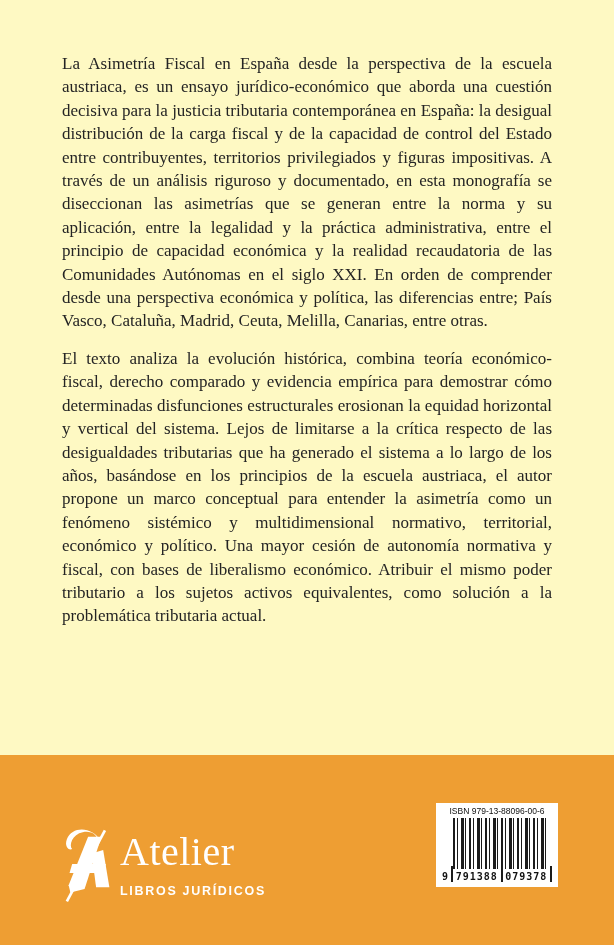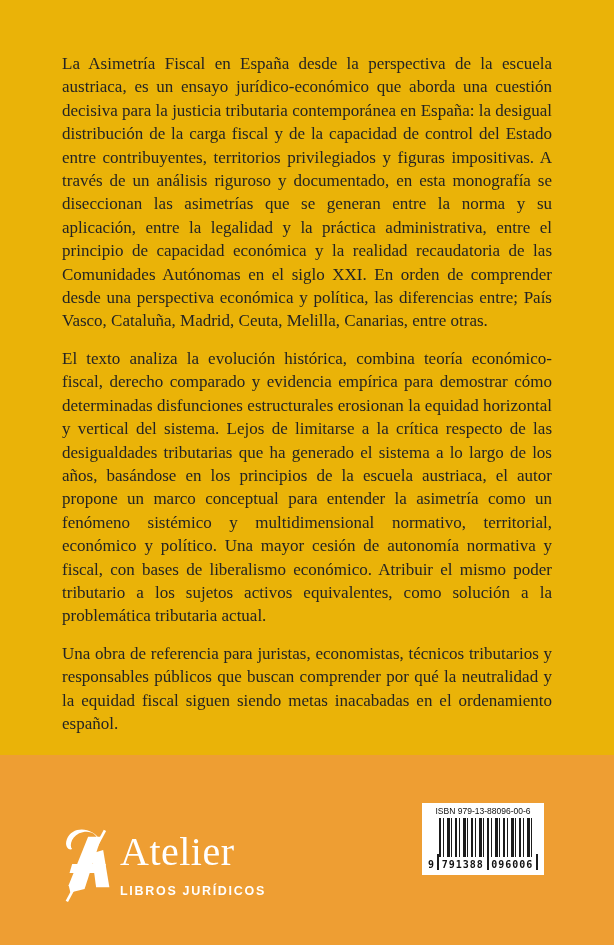--- a/index.html
+++ b/index.html
@@ -1,20 +1,20 @@
 <!DOCTYPE html>
 <html><head>
 <meta charset="utf-8">
 <style>
   html, body { margin:0; padding:0; background:#e8e8e8; }
   .page {
     position:relative;
     width:614px; height:945px;
     margin:0 auto;
-    background:#eab308;
+    background:#fef9c3;
     overflow:hidden;
     font-family:"Liberation Serif", serif;
   }
 
   
   .synopsis {
     position:absolute;
     left:62px; top:52px; width:490px;
     color:#242424;
     font-size:17px;
@@ -54,22 +54,22 @@
     font-size:12.5px;
     font-weight:bold;
     letter-spacing:1.7px;
     margin-top:12px;
     white-space:nowrap;
   }
 
   
   .barcode {
     position:absolute;
-    left:422px; top:48px;
-    width:122px; height:72px;
+    left:436px; top:48px;
+    width:122px; height:84px;
     background:#ffffff;
     box-sizing:border-box;
     padding:3px 6px 5px 6px;
     display:flex;
     flex-direction:column;
   }
   .isbn-label {
     font-family:"Liberation Sans", sans-serif;
     font-size:8.5px;
     color:#111111;
@@ -103,21 +103,20 @@
   .guard { width:2px; height:16px; background:#1b1b1b; }
 </style>
 </head>
 <body>
 
 <div class="page">
 
   <div class="synopsis">
     <p>La Asimetría Fiscal en España desde la perspectiva de la escuela austriaca, es un ensayo jurídico-económico que aborda una cuestión decisiva para la justicia tributaria contemporánea en España: la desigual distribución de la carga fiscal y de la capacidad de control del Estado entre contribuyentes, territorios privilegiados y figuras impositivas. A través de un análisis riguroso y documentado, en esta monografía se diseccionan las asimetrías que se generan entre la norma y su aplicación, entre la legalidad y la práctica administrativa, entre el principio de capacidad económica y la realidad recaudatoria de las Comunidades Autónomas en el siglo XXI. En orden de comprender desde una perspectiva económica y política, las diferencias entre; País Vasco, Cataluña, Madrid, Ceuta, Melilla, Canarias, entre otras.</p>
     <p>El texto analiza la evolución histórica, combina teoría económico-fiscal, derecho comparado y evidencia empírica para demostrar cómo determinadas disfunciones estructurales erosionan la equidad horizontal y vertical del sistema. Lejos de limitarse a la crítica respecto de las desigualdades tributarias que ha generado el sistema a lo largo de los años, basándose en los principios de la escuela austriaca, el autor propone un marco conceptual para entender la asimetría como un fenómeno sistémico y multidimensional normativo, territorial, económico y político. Una mayor cesión de autonomía normativa y fiscal, con bases de liberalismo económico. Atribuir el mismo poder tributario a los sujetos activos equivalentes, como solución a la problemática tributaria actual.</p>
-    <p>Una obra de referencia para juristas, economistas, técnicos tributarios y responsables públicos que buscan comprender por qué la neutralidad y la equidad fiscal siguen siendo metas inacabadas en el ordenamiento español.</p>
   </div>
 
   <div class="band">
 
     <div class="logo">
       <span class="logo-mark">
         <svg viewBox="0 0 70 90" xmlns="http://www.w3.org/2000/svg" aria-hidden="true">
 
           <path fill="#ffffff" d="M48 18 C40 2 16 0 10 16 C7 24 12 29 16 27 C12 23 16 10 28 8 C38 6 44 11 46 19 Z"></path>
 
@@ -137,19 +136,19 @@
     </div>
 
     <div class="barcode">
       <div class="isbn-label">ISBN 979-13-88096-00-6</div>
       <div class="bars"></div>
       <div class="digits-row">
         <span class="digit-lead">9</span>
         <span class="guard"></span>
         <span class="digit-group">791388</span>
         <span class="guard"></span>
-        <span class="digit-group">096006</span>
+        <span class="digit-group">079378</span>
         <span class="guard"></span>
       </div>
     </div>
 
   </div>
 </div>
 
 </body></html>

